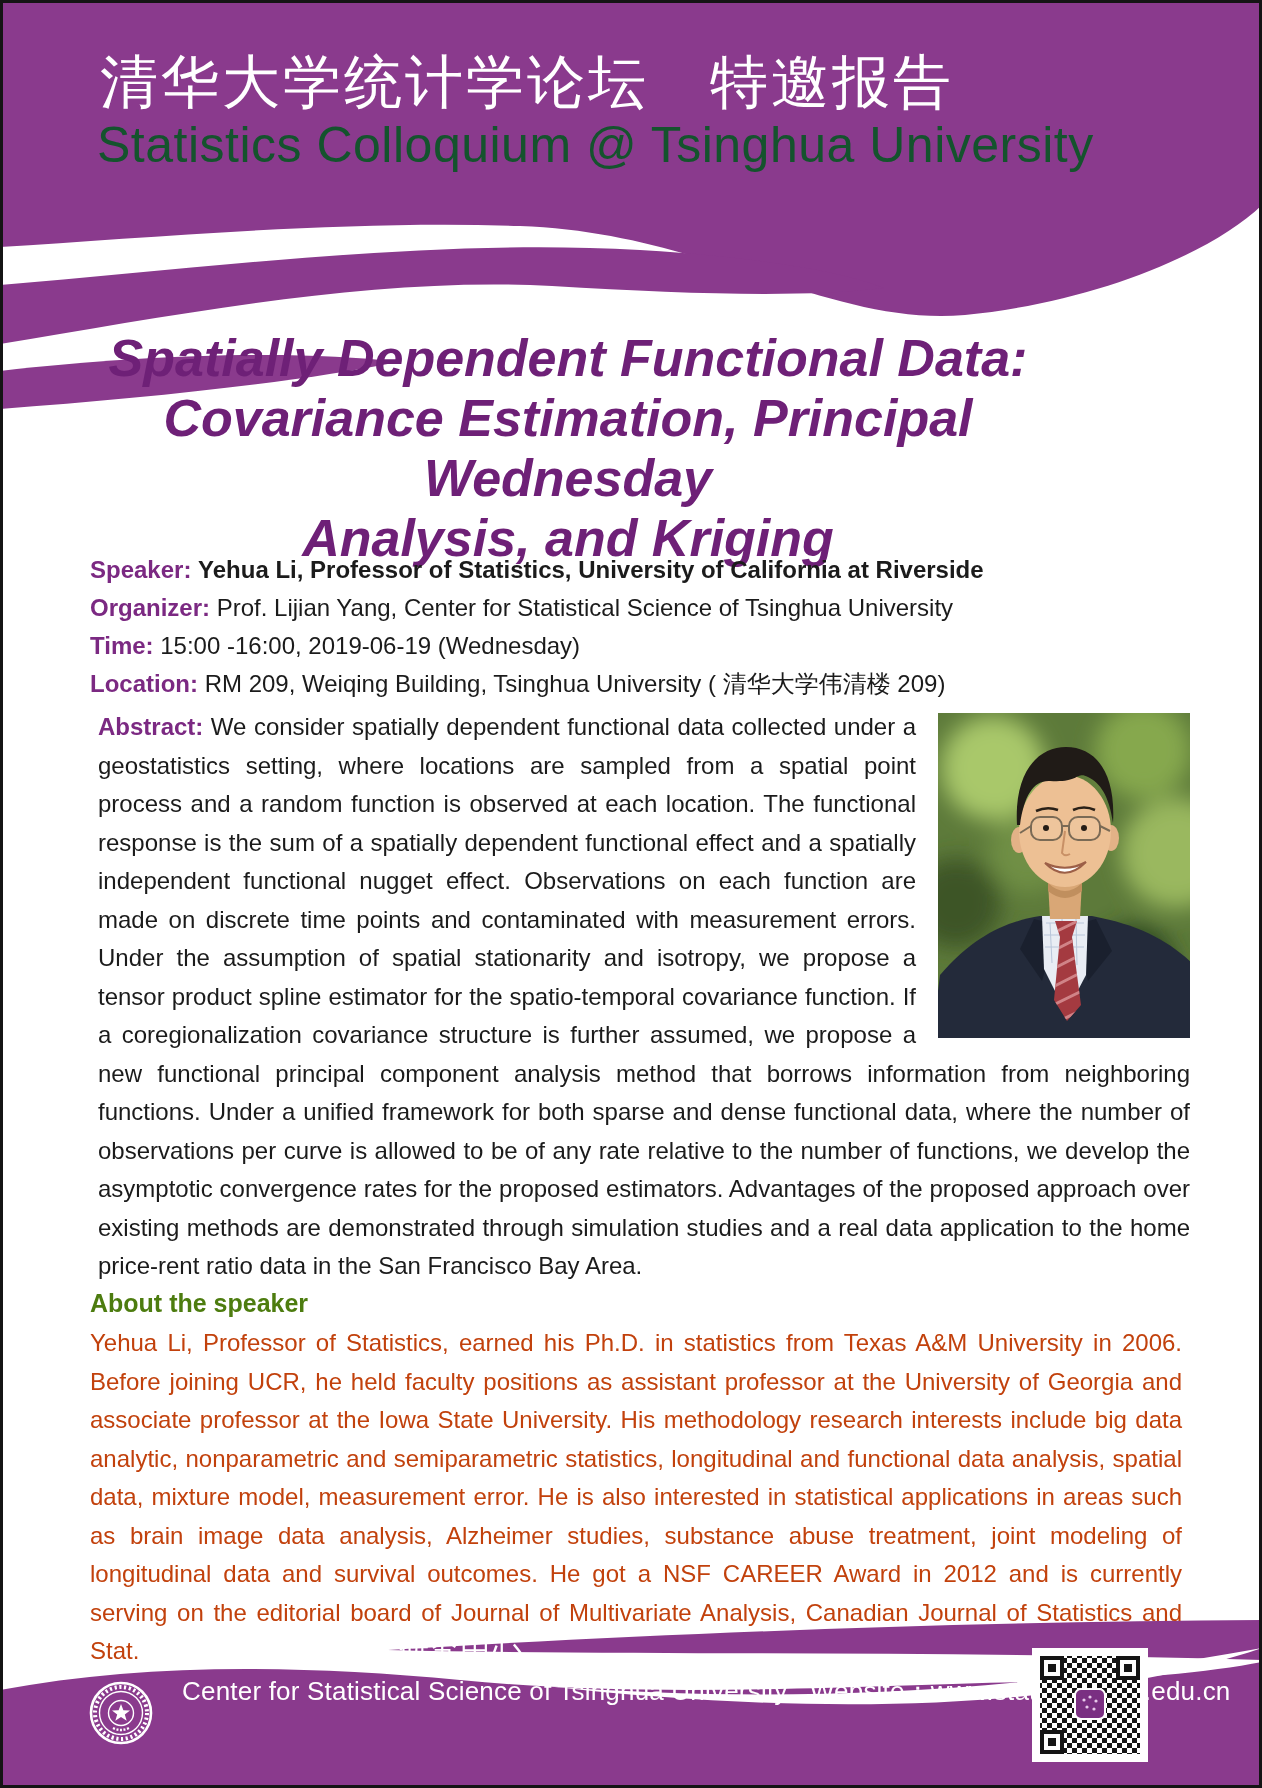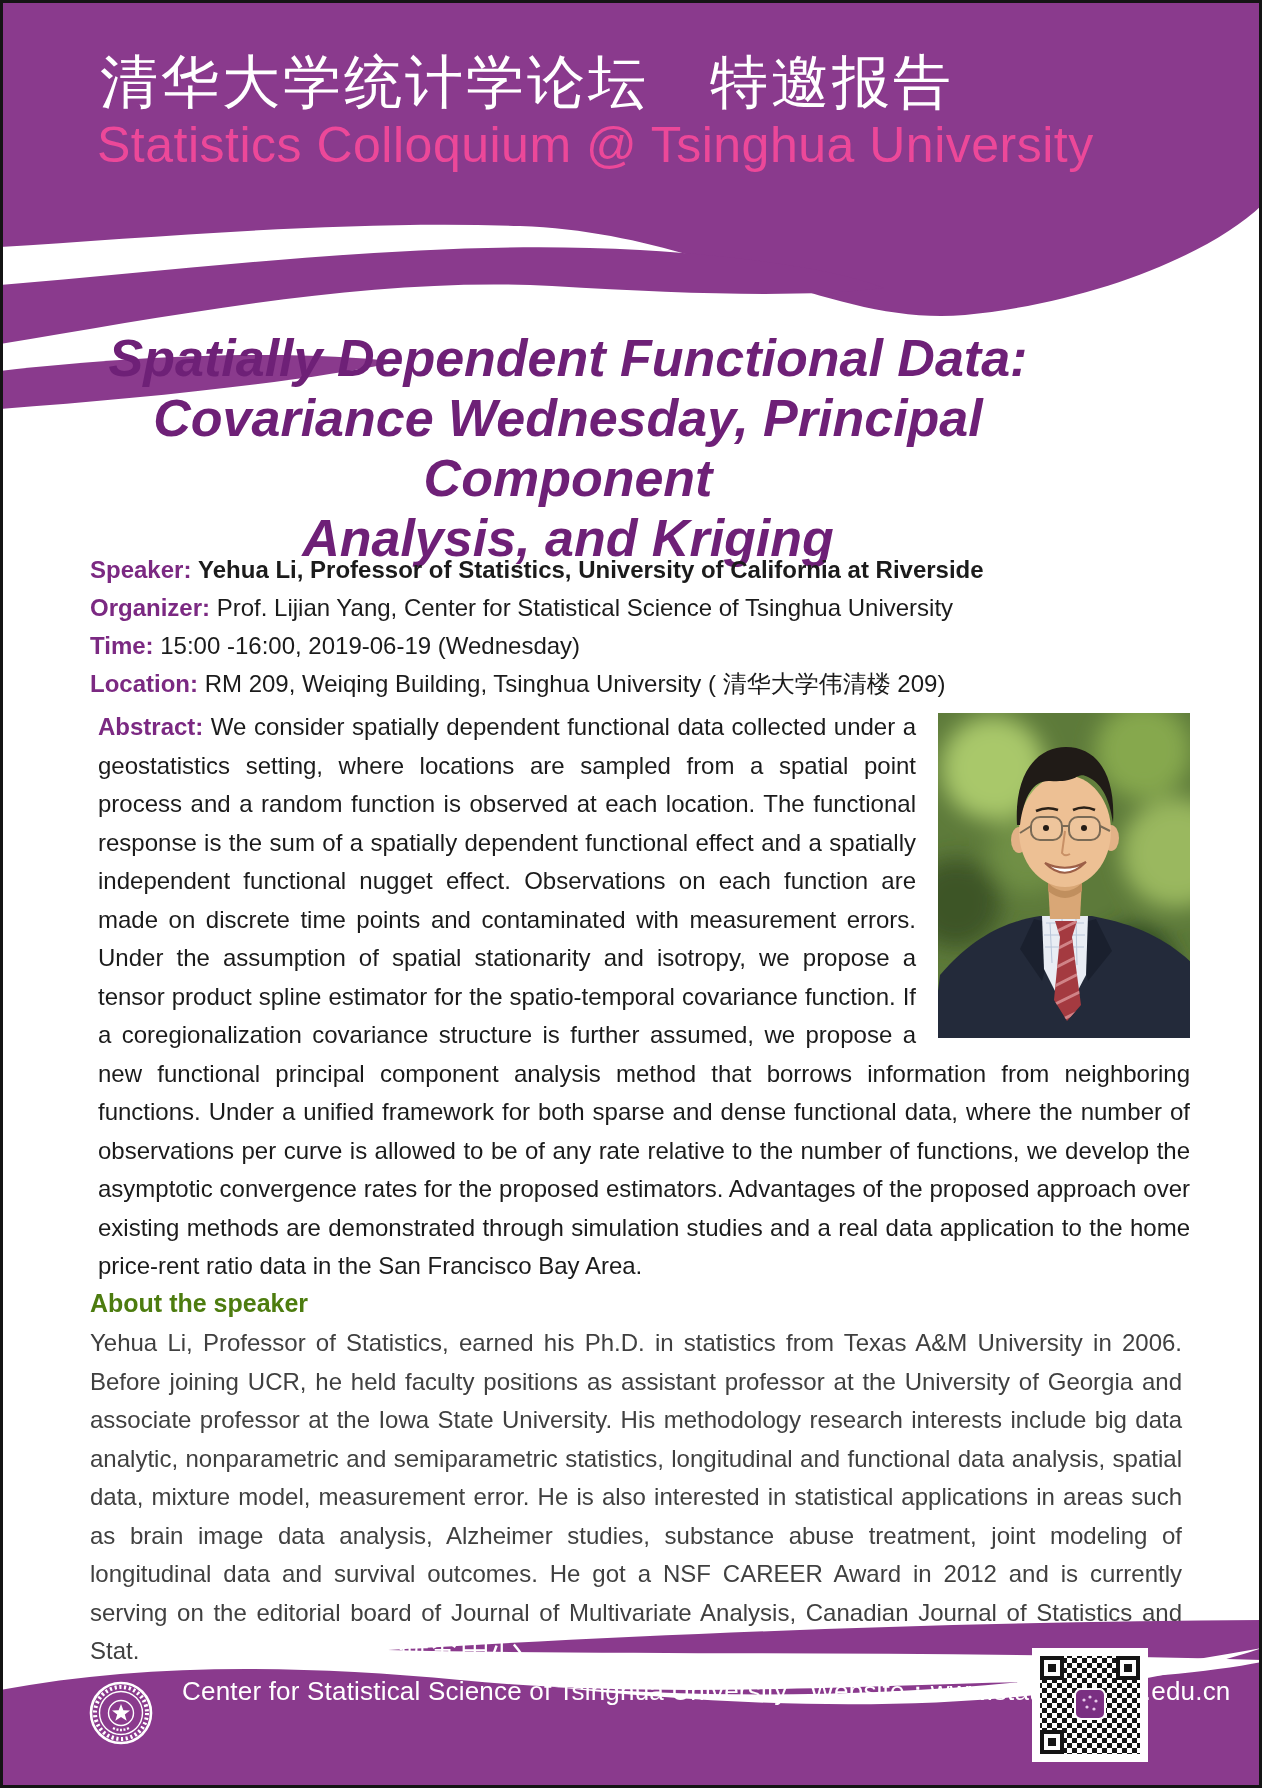--- a/index.html
+++ b/index.html
@@ -18,21 +18,21 @@
   #header-wave{top:0;}
   #footer-wave{top:1620px;}
 
   .header-zh{
     position:absolute;left:100px;top:44px;
     color:#ffffff;font-size:58px;letter-spacing:3px;
     font-weight:400;white-space:pre;z-index:5;
   }
   .header-en{
     position:absolute;left:97px;top:116px;
-    color:#ec4899;font-size:50px;font-weight:300;letter-spacing:0.5px;
+    color:#14532d;font-size:50px;font-weight:300;letter-spacing:0.5px;
     z-index:5;
   }
 
   .talk-title{
     position:absolute;left:88px;top:328px;width:960px;
     text-align:center;color:#6e2077;
     font-size:52px;font-weight:bold;font-style:italic;
     line-height:60px;letter-spacing:0px;z-index:5;
   }
 
@@ -52,21 +52,21 @@
   .photo-box{
     float:right;width:252px;height:325px;
     margin:5px 0 12px 22px;
   }
   .about-heading{
     position:absolute;left:90px;top:1289px;
     font-size:25px;font-weight:bold;color:#4d7c0f;z-index:5;
   }
   .about-p{
     position:absolute;left:90px;top:1324px;width:1092px;
-    font-size:24px;line-height:38.5px;color:#404040;
+    font-size:24px;line-height:38.5px;color:#c2410c;
     text-align:justify;margin:0;z-index:5;
   }
 
   .footer-logo{position:absolute;left:89px;top:1681px;z-index:10;}
   .footer-text{position:absolute;left:182px;top:1629px;color:#ffffff;z-index:10;}
   .footer-zh{font-size:30px;letter-spacing:1px;font-weight:400;}
   .footer-en{font-size:26px;font-weight:300;margin-top:4px;letter-spacing:0.2px;white-space:pre;}
   .qr-box{position:absolute;left:1032px;top:1648px;z-index:10;}
 </style>
 </head>
@@ -78,21 +78,21 @@
     <path fill="#8a3a8d" d="M0,0 H1262 V205 C1210,255 1090,303 965,315 C830,327 705,232 520,226 C340,220 150,238 0,247 Z"></path>
     <path fill="#8a3a8d" d="M0,285 C210,268 430,238 640,250 C760,257 845,272 884,288 C800,298 690,294 552,286 C372,276 170,316 0,344 Z"></path>
     <path fill="#8a3a8d" d="M0,371 C150,354 300,350 398,362 C300,382 150,398 0,409 Z"></path>
   </svg>
 
   <div class="header-zh">清华大学统计学论坛　特邀报告</div>
   <div class="header-en">Statistics Colloquium @ Tsinghua University</div>
 
   <div class="talk-title">
     <div>Spatially Dependent Functional Data:</div>
-    <div>Covariance Wednesday, Principal Component</div>
+    <div>Covariance Estimation, Principal Wednesday</div>
     <div>Analysis, and Kriging</div>
   </div>
 
   <div class="info-block">
     <div class="info-row">
       <span class="lbl">Speaker:</span>
       <span class="bold">Yehua Li,  Professor of Statistics, University of California at Riverside</span>
     </div>
     <div class="info-row">
       <span class="lbl">Organizer:</span>

